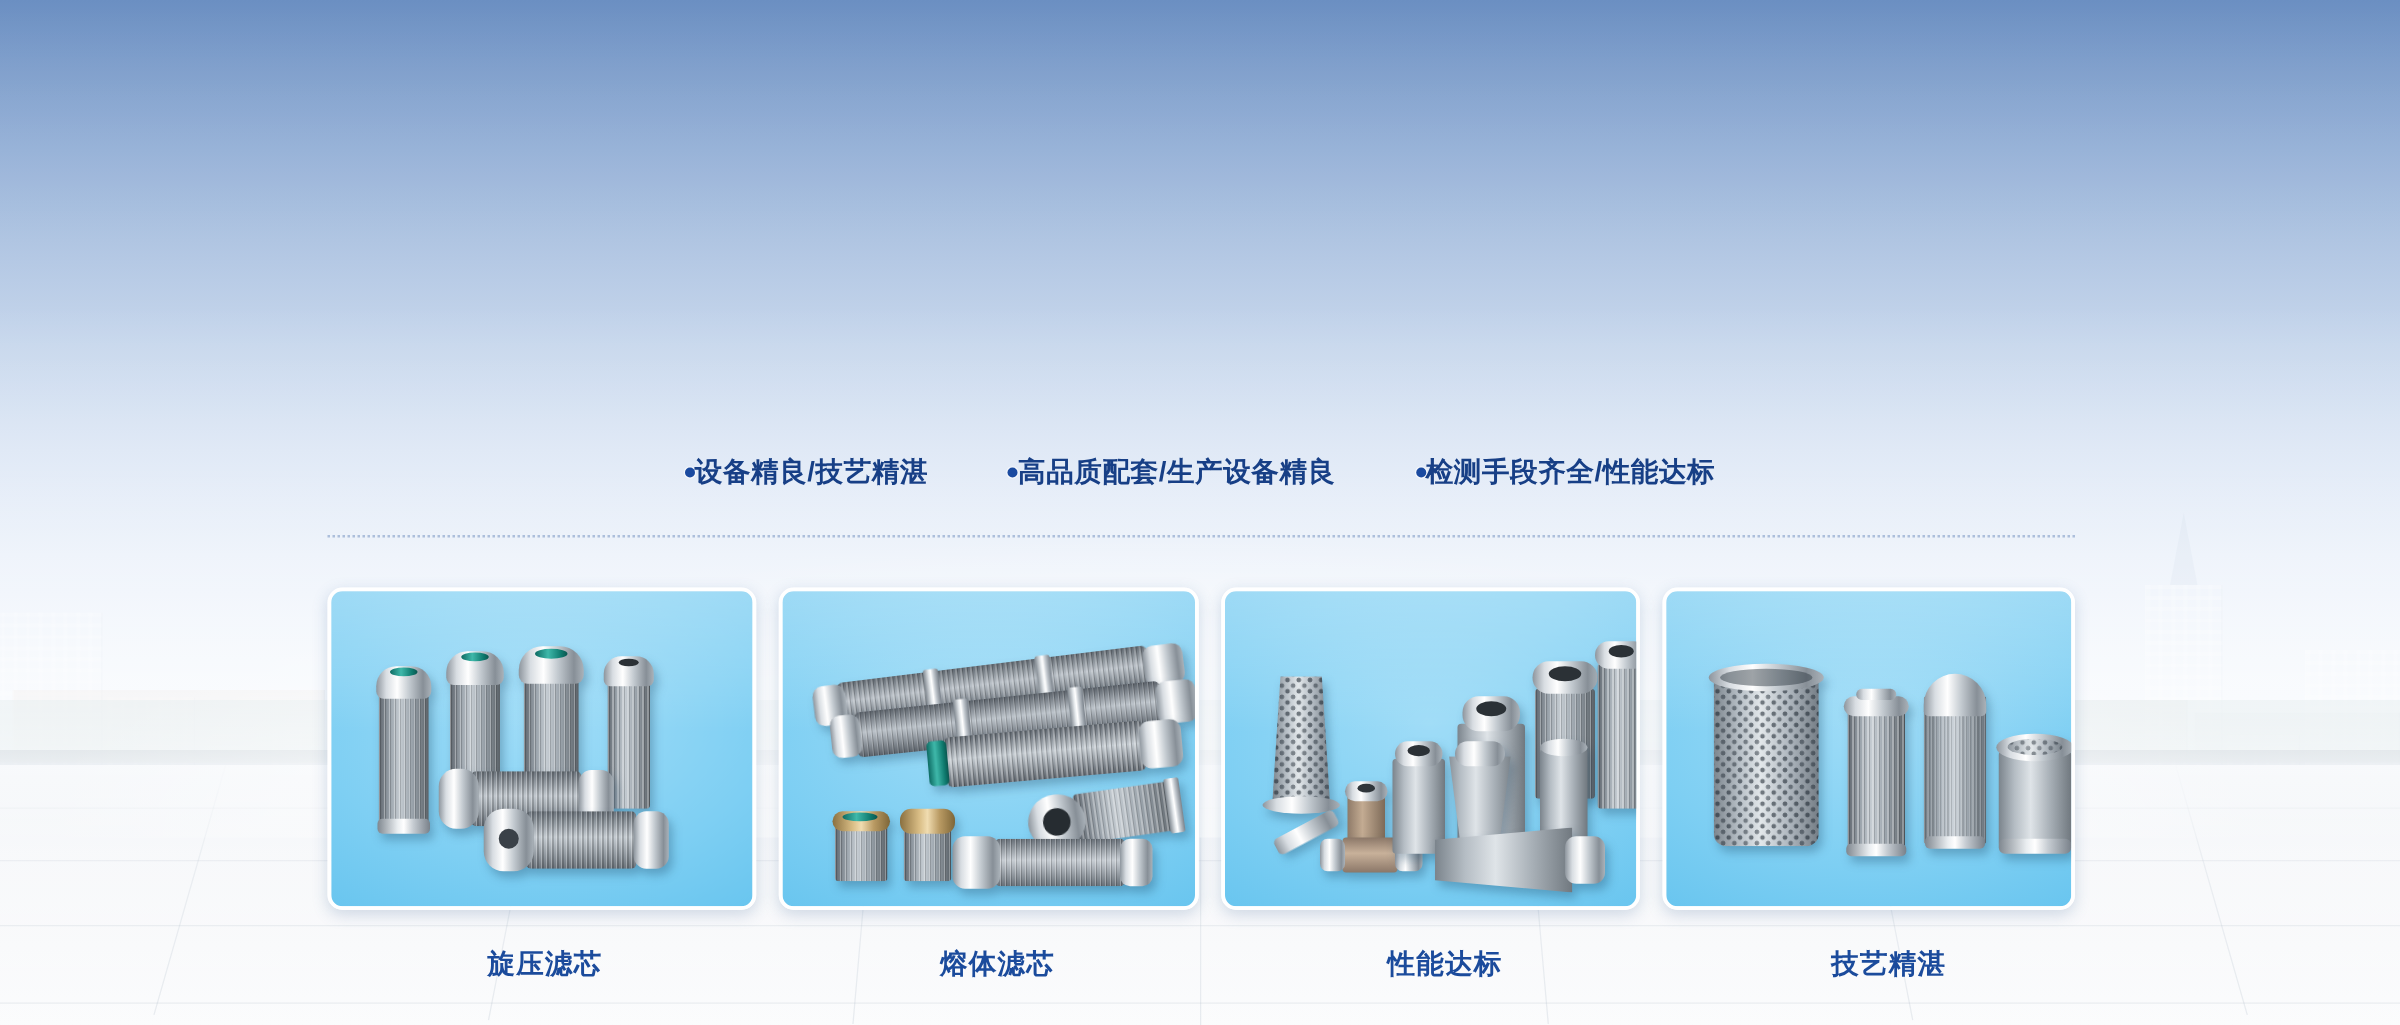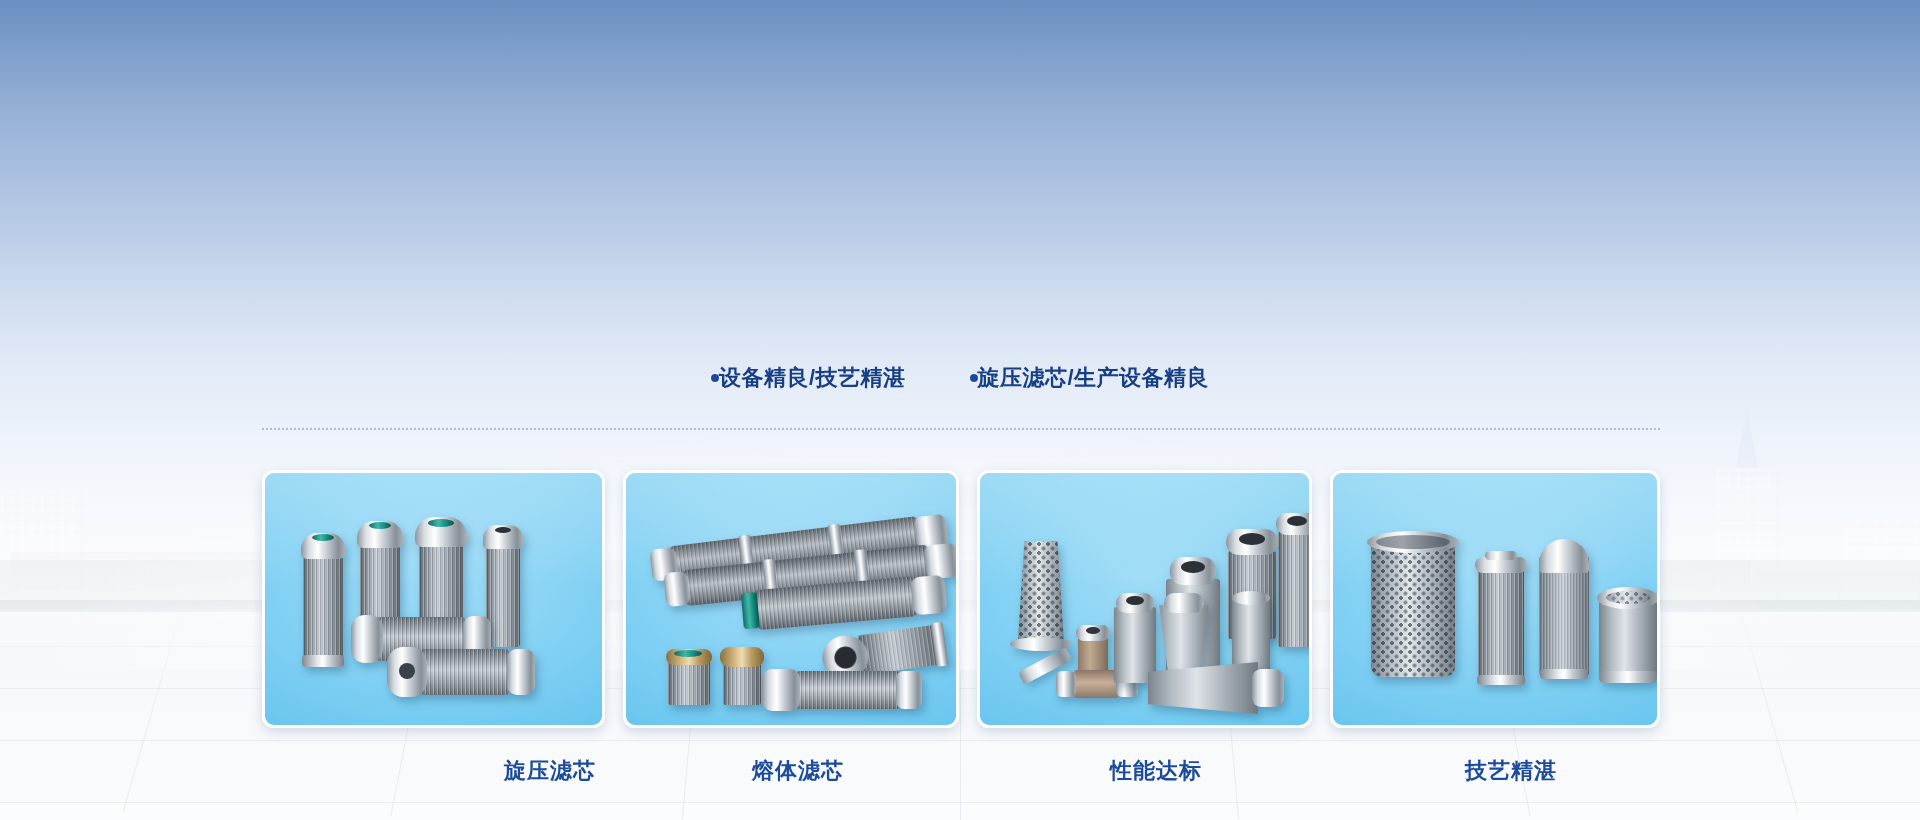--- a/index.html
+++ b/index.html
@@ -244,21 +244,25 @@
 
 
 
   <div class="features">
     <div class="feature">
       <span class="dot"></span>
       <span class="txt">设备精良/技艺精湛</span>
     </div>
     <div class="feature">
       <span class="dot"></span>
-      <span class="txt">旋压滤芯/生产设备精良</span>
+      <span class="txt">高品质配套/生产设备精良</span>
+    </div>
+    <div class="feature">
+      <span class="dot"></span>
+      <span class="txt">检测手段齐全/性能达标</span>
     </div>
   </div>
 
   <div class="divider"></div>
 
   <div class="cards">
 
     <div class="card c1">
       <div class="glint"></div>
 
@@ -458,18 +462,18 @@
       <div class="prod shadow" style="left:264px;top:108px;width:62px;height:106px;">
         <div class="smooth" style="position:absolute;left:2px;top:20px;width:58px;height:76px;border-radius:3px;"></div>
         <div class="cap" style="position:absolute;left:0;top:6px;width:62px;height:22px;border-radius:50%;"></div>
         <div class="perf" style="position:absolute;left:9px;top:10px;width:44px;height:13px;border-radius:50%;opacity:.8;"></div>
         <div class="ring" style="position:absolute;left:2px;top:90px;width:58px;height:12px;border-radius:5px;"></div>
       </div>
     </div>
 
   </div>
 
-  <div class="caption" style="left:248px;width:348px;text-align:right;">旋压滤芯</div>
+  <div class="caption" style="left:262px;width:348px;">旋压滤芯</div>
   <div class="caption" style="left:628px;width:340px;">熔体滤芯</div>
   <div class="caption" style="left:986px;width:340px;">性能达标</div>
   <div class="caption" style="left:1344px;width:334px;">技艺精湛</div>
 
 </div>
 
 </body></html>

